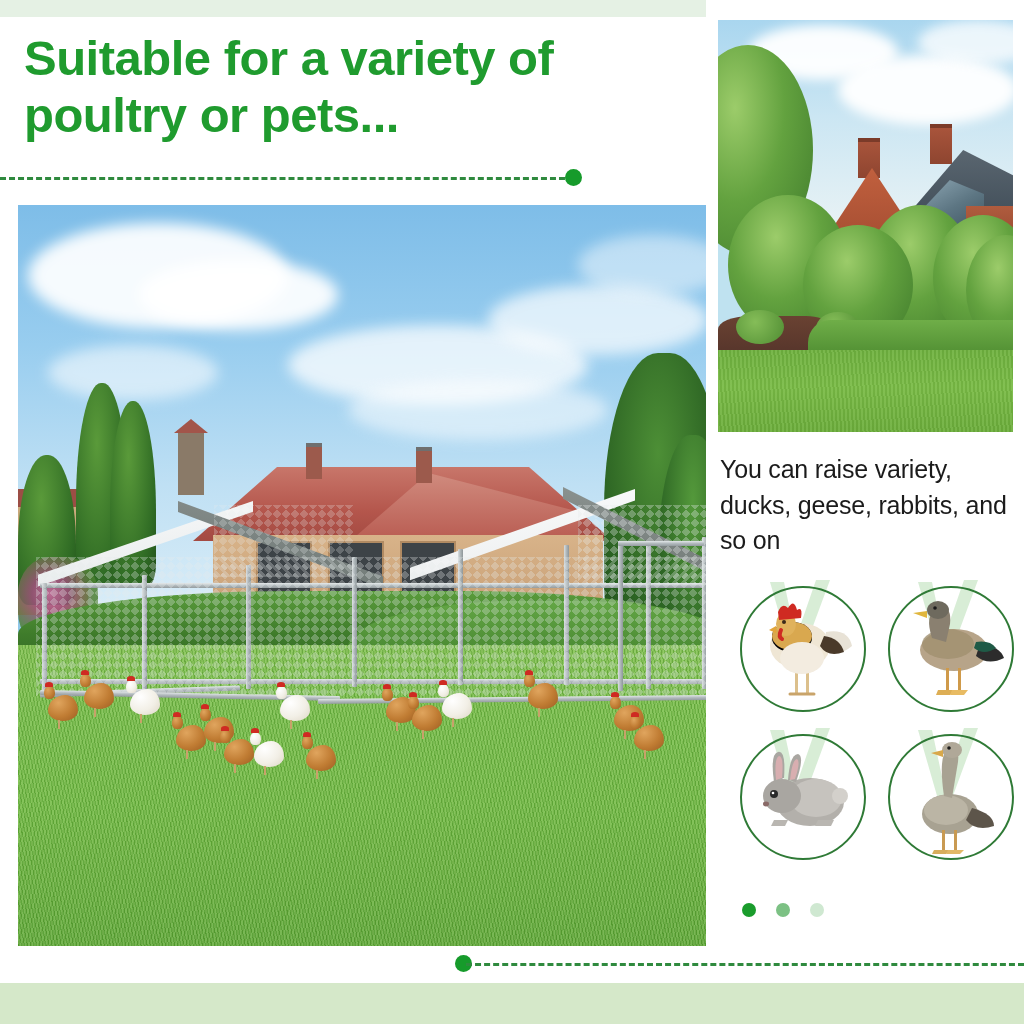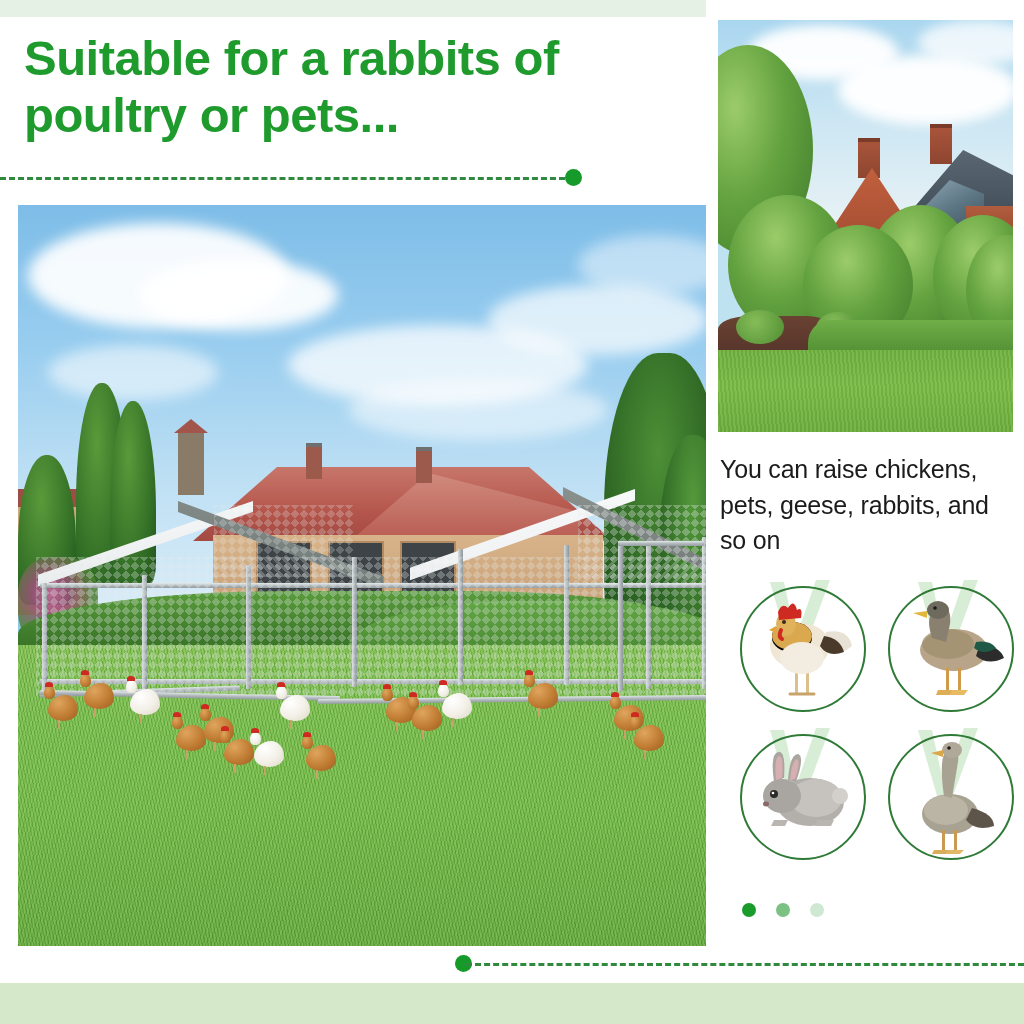--- a/index.html
+++ b/index.html
@@ -371,21 +371,21 @@
   .dot-3 { background: #cfe8d1; }
 </style>
 </head>
 <body>
 
 <div id="page">
 
   <div class="band-top"></div>
   <div class="band-bottom"></div>
 
-  <div class="headline">Suitable for a rabbits of poultry or pets...</div>
+  <div class="headline">Suitable for a variety of poultry or pets...</div>
 
   <div class="rule rule-top"></div>
   <div class="rule-dot dot-top"></div>
 
   <div class="main-photo">
     <div class="mp-sky"></div>
     <div class="cloud c1"></div>
     <div class="cloud c2"></div>
     <div class="cloud c3"></div>
     <div class="cloud c4"></div>
@@ -516,21 +516,21 @@
     <div class="rp-tree rt2"></div>
     <div class="rp-tree rt3"></div>
 
     <div class="rp-hedge2"></div>
     <div class="rp-bush rb1"></div>
     <div class="rp-bush rb2"></div>
     <div class="rp-hedge"></div>
     <div class="rp-lawn"></div>
   </div>
 
-  <div class="right-text">You can raise chickens, pets, geese, rabbits, and so on</div>
+  <div class="right-text">You can raise variety, ducks, geese, rabbits, and so on</div>
 
   <div class="animal-grid">
 
     <div class="animal-cell">
       <svg class="check-swoosh" viewBox="0 0 68 118">
         <path d="M4 2 L30 92 L64 0 L50 0 L30 58 L18 2 Z" fill="#b9dfb6"></path>
       </svg>
       <div class="circle-ring"></div>
       <svg class="animal-art" viewBox="0 0 126 126">
         <ellipse cx="60" cy="60" rx="30" ry="23" fill="#efe6d4"></ellipse>

